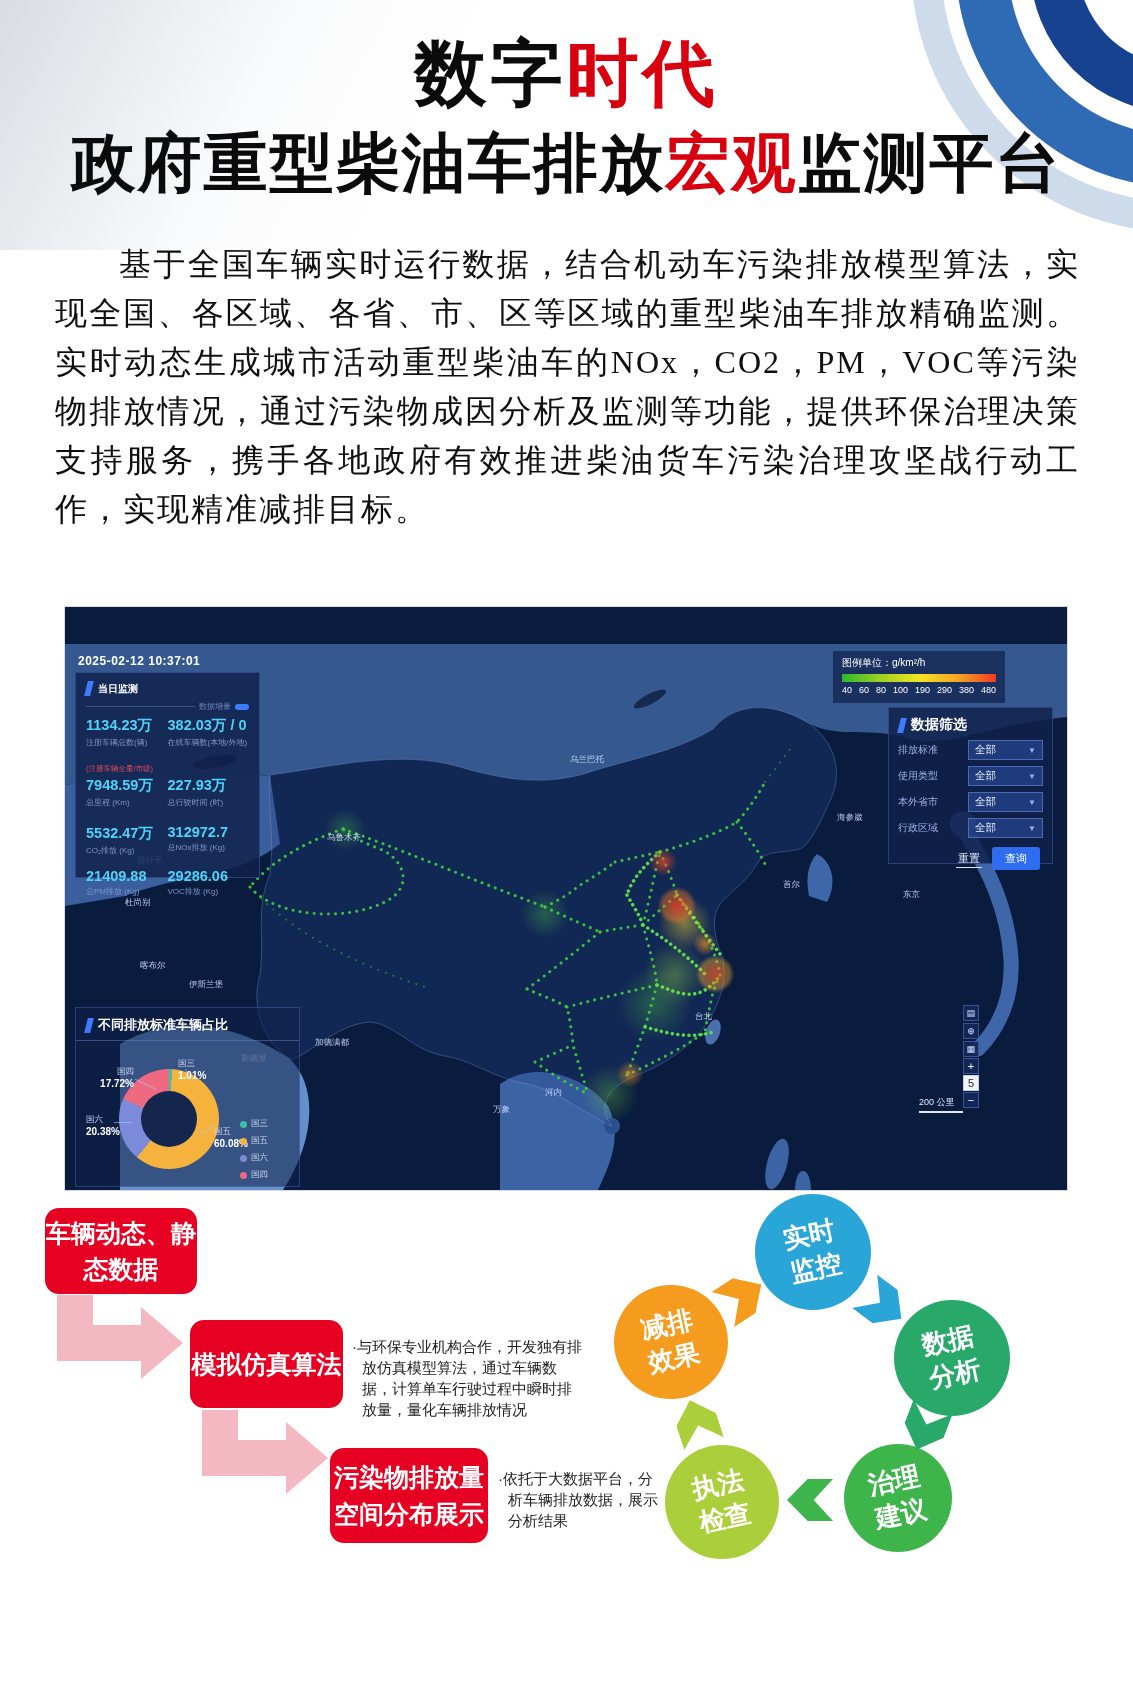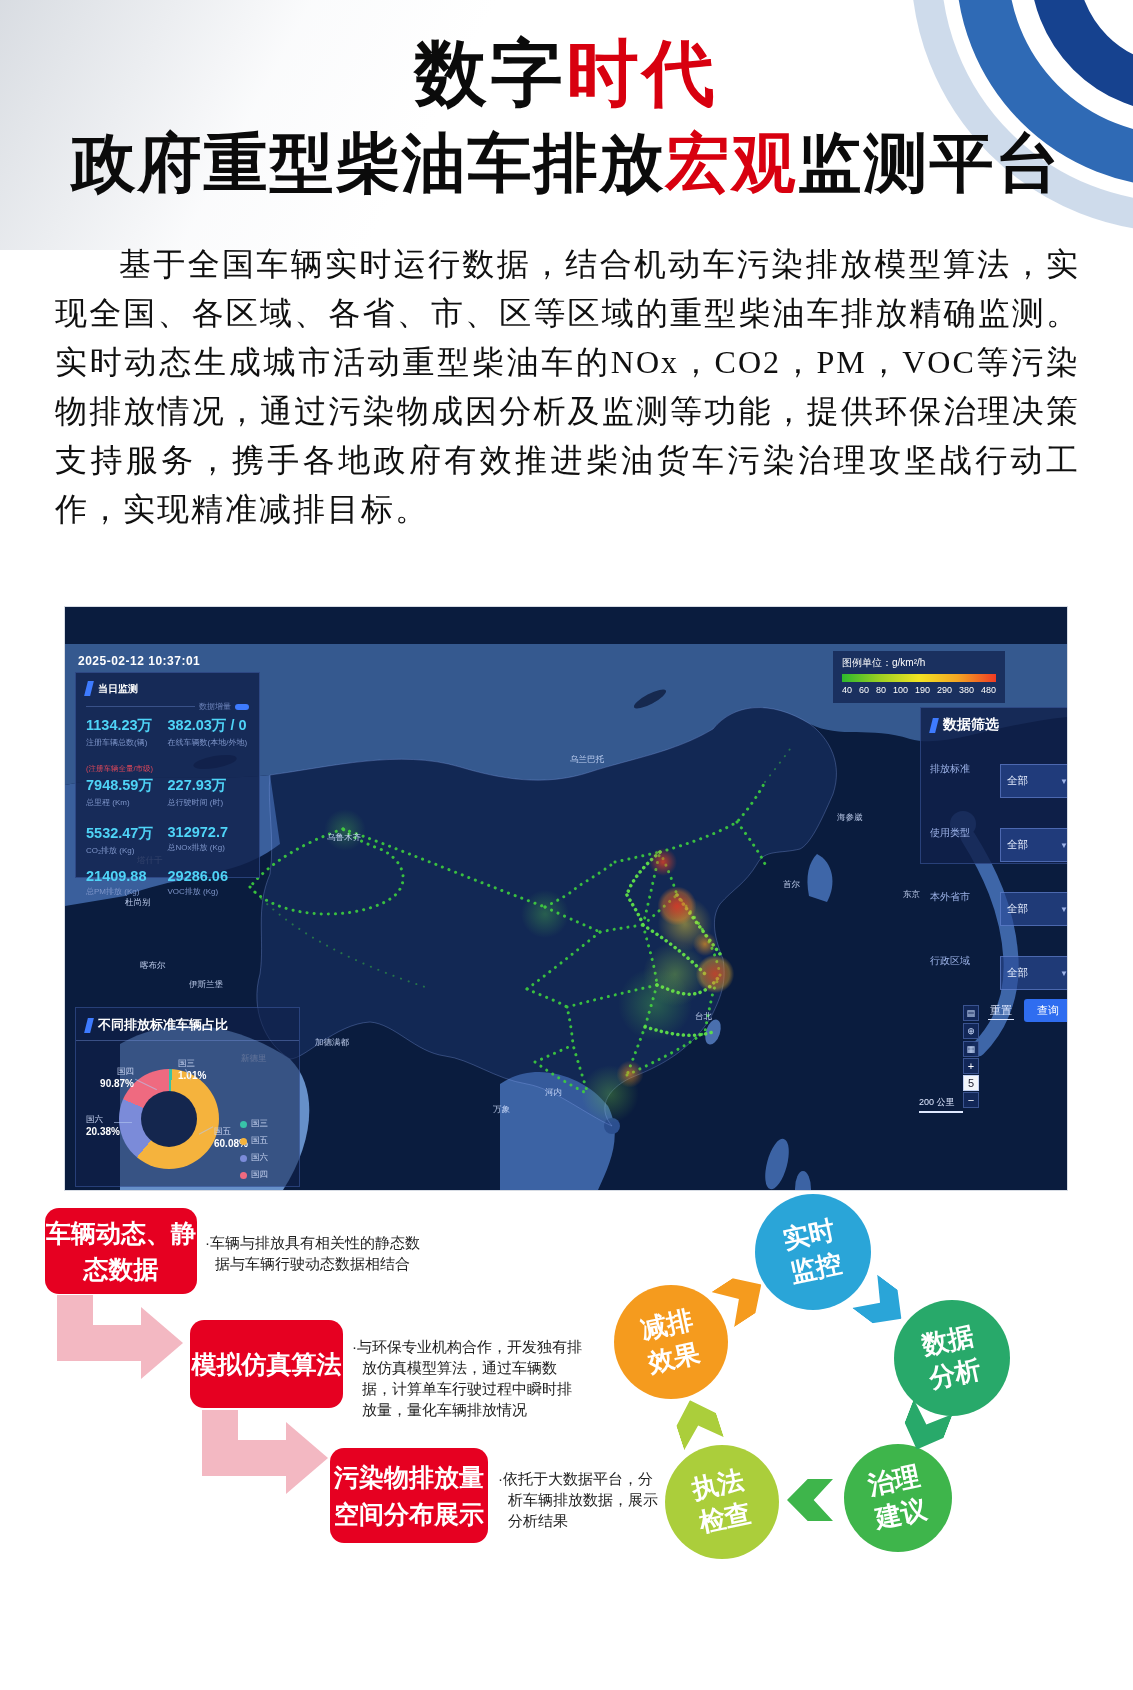--- a/index.html
+++ b/index.html
@@ -48,26 +48,26 @@
   .sv{font-size:14.5px;font-weight:bold;color:#4fd4f7;white-space:nowrap;}
   .sl{font-size:8px;color:#7e95c9;margin-top:2px;}
   .ss{font-size:7.5px;color:#e0485a;margin-top:16px;}
   
   .legendbox{position:absolute;left:768px;top:7px;width:172px;height:52px;background:rgba(16,32,74,.7);
         padding:5px 9px;box-sizing:border-box;}
   .legendlabel{font-size:10px;color:#fff;}
   .gbar{height:8px;margin-top:4px;background:linear-gradient(90deg,#2db82d,#9ed122,#f2e423,#f5a623,#ef3b24);}
   .gticks{display:flex;justify-content:space-between;color:#fff;font-size:9px;margin-top:3px;}
   
-  .filter{left:855px;top:63px;width:165px;height:157px;}
+  .filter{left:823px;top:63px;width:165px;height:157px;}
   .filter .ptitle{font-size:14px;}
   .frow{display:flex;align-items:center;gap:22px;padding:3px 9px;}
   .flabel{font-size:10px;color:#9db3e8;width:48px;flex:0 0 auto;}
   .fselect{flex:1;display:flex;justify-content:space-between;align-items:center;background:rgba(43,76,150,.65);
-        border:1px solid rgba(120,150,230,.5);color:#e8efff;font-size:10.5px;padding:9px 6px;cursor:pointer;margin-top:24px;}
+        border:1px solid rgba(120,150,230,.5);color:#e8efff;font-size:10.5px;padding:2px 6px;cursor:pointer;}
   .chev-dn{color:#9db3e8;font-size:8px;}
   .fbtns{display:flex;justify-content:flex-end;gap:10px;padding:6px 12px;align-items:center;}
   .btn-ghost{color:#dfe8ff;font-size:11px;border:none;background:none;border-bottom:1px solid #dfe8ff;padding:1px 2px;cursor:pointer;}
   .btn-primary{background:#2f6df0;color:#fff;font-size:11px;border:none;padding:4px 13px;border-radius:3px;cursor:pointer;}
   
   .piep{left:10px;top:363px;width:225px;height:180px;background:rgba(16,32,74,.55);}
   .piep .ptitle{font-size:13px;border-bottom:1px solid rgba(110,140,210,.45);padding-bottom:6px;}
   .donut{position:absolute;left:43px;top:61px;width:100px;height:100px;border-radius:50%;}
   .donut::after{content:"";position:absolute;inset:22px;border-radius:50%;background:#14264e;}
   .co{position:absolute;color:#c8d4f2;font-size:8.5px;line-height:1.3;}
@@ -287,21 +287,21 @@
           <button class="btn-primary">查询</button>
         </div>
       </div>
 
       <div class="panel piep">
         <div class="ptitle">
             <span class="accent"></span>
             <span>不同排放标准车辆占比</span>
           </div>
         <div class="donut" style="background: conic-gradient(rgb(56, 194, 168) 0deg, rgb(56, 194, 168) 3.636deg, rgb(245, 179, 61) 3.636deg, rgb(245, 179, 61) 219.924deg, rgb(123, 139, 217) 219.924deg, rgb(123, 139, 217) 293.292deg, rgb(239, 106, 128) 293.292deg, rgb(239, 106, 128) 357.084deg, rgb(239, 106, 128) 357.084deg, rgb(239, 106, 128) 360deg);"></div>
-        <div class="co" style="left:14px;top:58px;text-align:right;width:44px"><span>国四</span><b>90.87%</b></div>
+        <div class="co" style="left:14px;top:58px;text-align:right;width:44px"><span>国四</span><b>17.72%</b></div>
         <div class="co" style="left:102px;top:50px"><span>国三</span><b>1.01%</b></div>
         <div class="co" style="left:10px;top:106px"><span>国六</span><b>20.38%</b></div>
         <div class="co" style="left:138px;top:118px"><span>国五</span><b>60.08%</b></div>
         <div class="lead" style="left:58px;top:76px;width:24px;transform:rotate(26deg)"></div>
         <div class="lead" style="left:106px;top:66px;width:12px;transform:rotate(65deg)"></div>
         <div class="lead" style="left:38px;top:114px;width:18px"></div>
         <div class="lead" style="left:122px;top:122px;width:16px;transform:rotate(-28deg)"></div>
         <div class="plegend">
           <div class="pli">
               <span class="dot" style="background: rgb(56, 194, 168);"></span>
@@ -333,21 +333,20 @@
         <div class="zbtn">−</div>
       </div>
       <div class="mscale">
         <span>200 公里</span>
         <div class="bar"></div>
       </div>
     </div>
   </section>
 
   <div class="rbox" style="left:45px;top:1208px;width:152px;height:86px">车辆动态、静态数据</div>
-  <div class="fnote" style="left:205px;top:1232px;width:208px">·车辆与排放具有相关性的静态数据与车辆行驶动态数据相结合</div>
 
   <div class="pa" style="left:57px;top:1295px;width:36px;height:66px"></div>
   <div class="pa" style="left:57px;top:1325px;width:84px;height:36px"></div>
   <div class="pat" style="left:141px;top:1307px;width:42px;height:72px"></div>
 
   <div class="rbox" style="left:190px;top:1320px;width:153px;height:88px">模拟仿真算法</div>
   <div class="fnote" style="left:352px;top:1336px;width:224px">·与环保专业机构合作，开发独有排放仿真模型算法，通过车辆数据，计算单车行驶过程中瞬时排放量，量化车辆排放情况</div>
 
   <div class="pa" style="left:202px;top:1410px;width:36px;height:66px"></div>
   <div class="pa" style="left:202px;top:1440px;width:84px;height:36px"></div>

